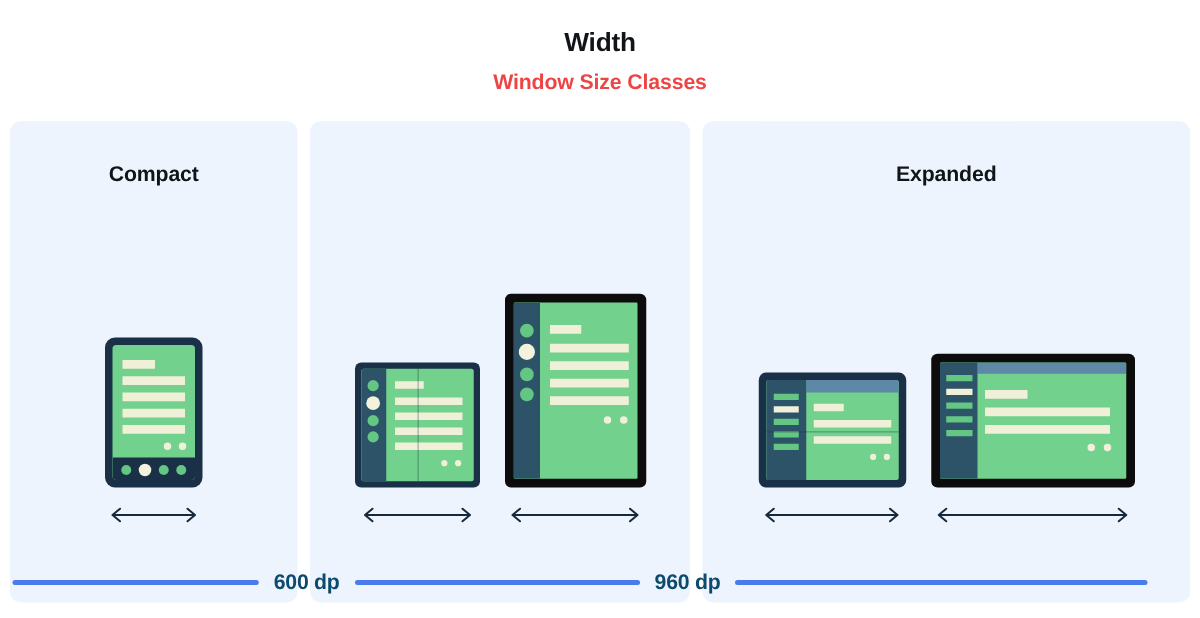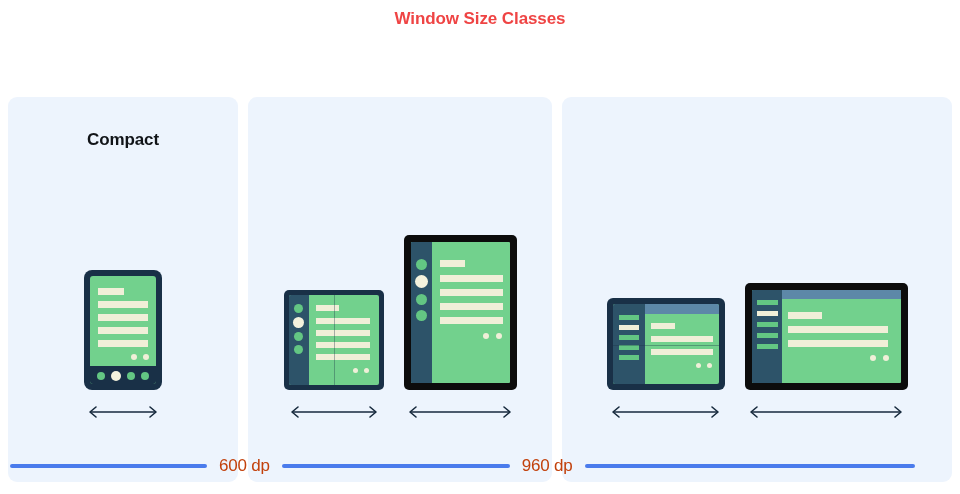--- a/index.html
+++ b/index.html
@@ -166,34 +166,35 @@
     display: flex;
     align-items: center;
   }
   .m-line {
     height: 4px;
     border-radius: 2px;
     background: #4a7bec;
   }
   .m-label {
     font-size: 17px;
-    font-weight: normal;
-    color: #c2410c;
+    font-weight: bold;
+    color: #0c4a6e;
     padding: 0 12px;
     white-space: nowrap;
     letter-spacing: -0.2px;
   }
   .seg-a { width: 197px; margin-left: 10px; }
   .seg-b { width: 228px; }
   .seg-c { width: 330px; margin-right: 10px; }
 </style>
 </head>
 <body>
 
 <div class="header">
+  <div class="page-title">Width</div>
   <div class="page-subtitle">Window Size Classes</div>
 </div>
 
 <div class="panels">
 
   <div class="panel panel-compact">
     <div class="panel-label">Compact</div>
     <div class="stage">
       <div class="device-col">
 
@@ -280,20 +281,21 @@
             <polyline points="10,2 4,7 10,12" fill="none" stroke="#16293c" stroke-width="1.6" stroke-linecap="round" stroke-linejoin="round"></polyline>
             <polyline points="98,2 104,7 98,12" fill="none" stroke="#16293c" stroke-width="1.6" stroke-linecap="round" stroke-linejoin="round"></polyline>
           </svg>
         </div>
       </div>
 
     </div>
   </div>
 
   <div class="panel panel-expanded">
+    <div class="panel-label">Expanded</div>
     <div class="stage">
 
       <div class="device-col">
         <div class="device frame-navy" style="width:118px;height:92px;border-radius:6px;">
           <div class="screen" style="left:6px;top:6px;right:6px;bottom:6px;border-radius:2px;">
             <div class="topbar" style="left:32px;height:10px;"></div>
             <div class="rail" style="width:32px;">
               <div class="bar-green" style="left:6px;top:11px;width:20px;height:5px;"></div>
               <div class="bar" style="left:6px;top:21px;width:20px;height:5px;"></div>
               <div class="bar-green" style="left:6px;top:31px;width:20px;height:5px;"></div>

